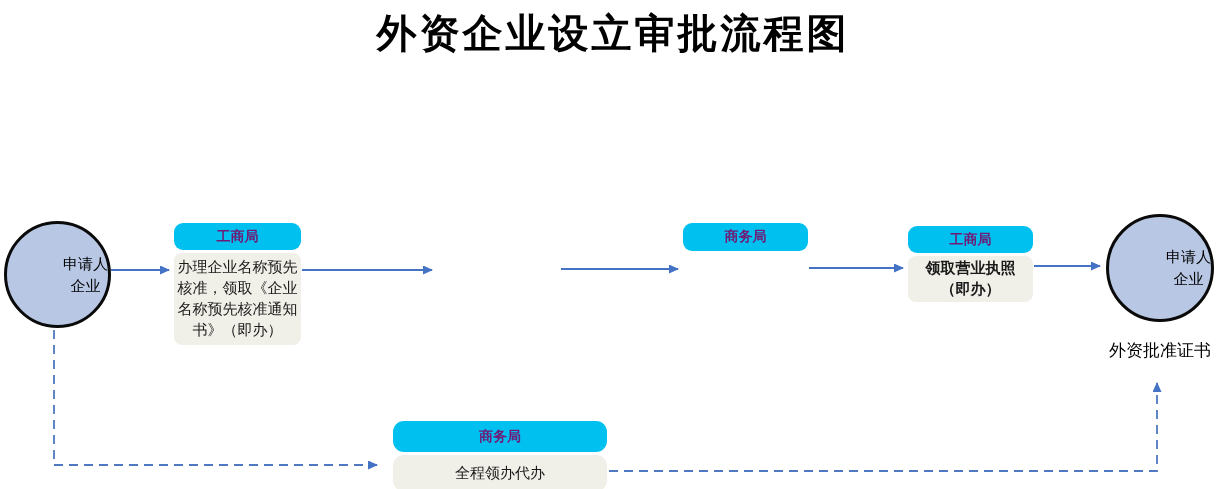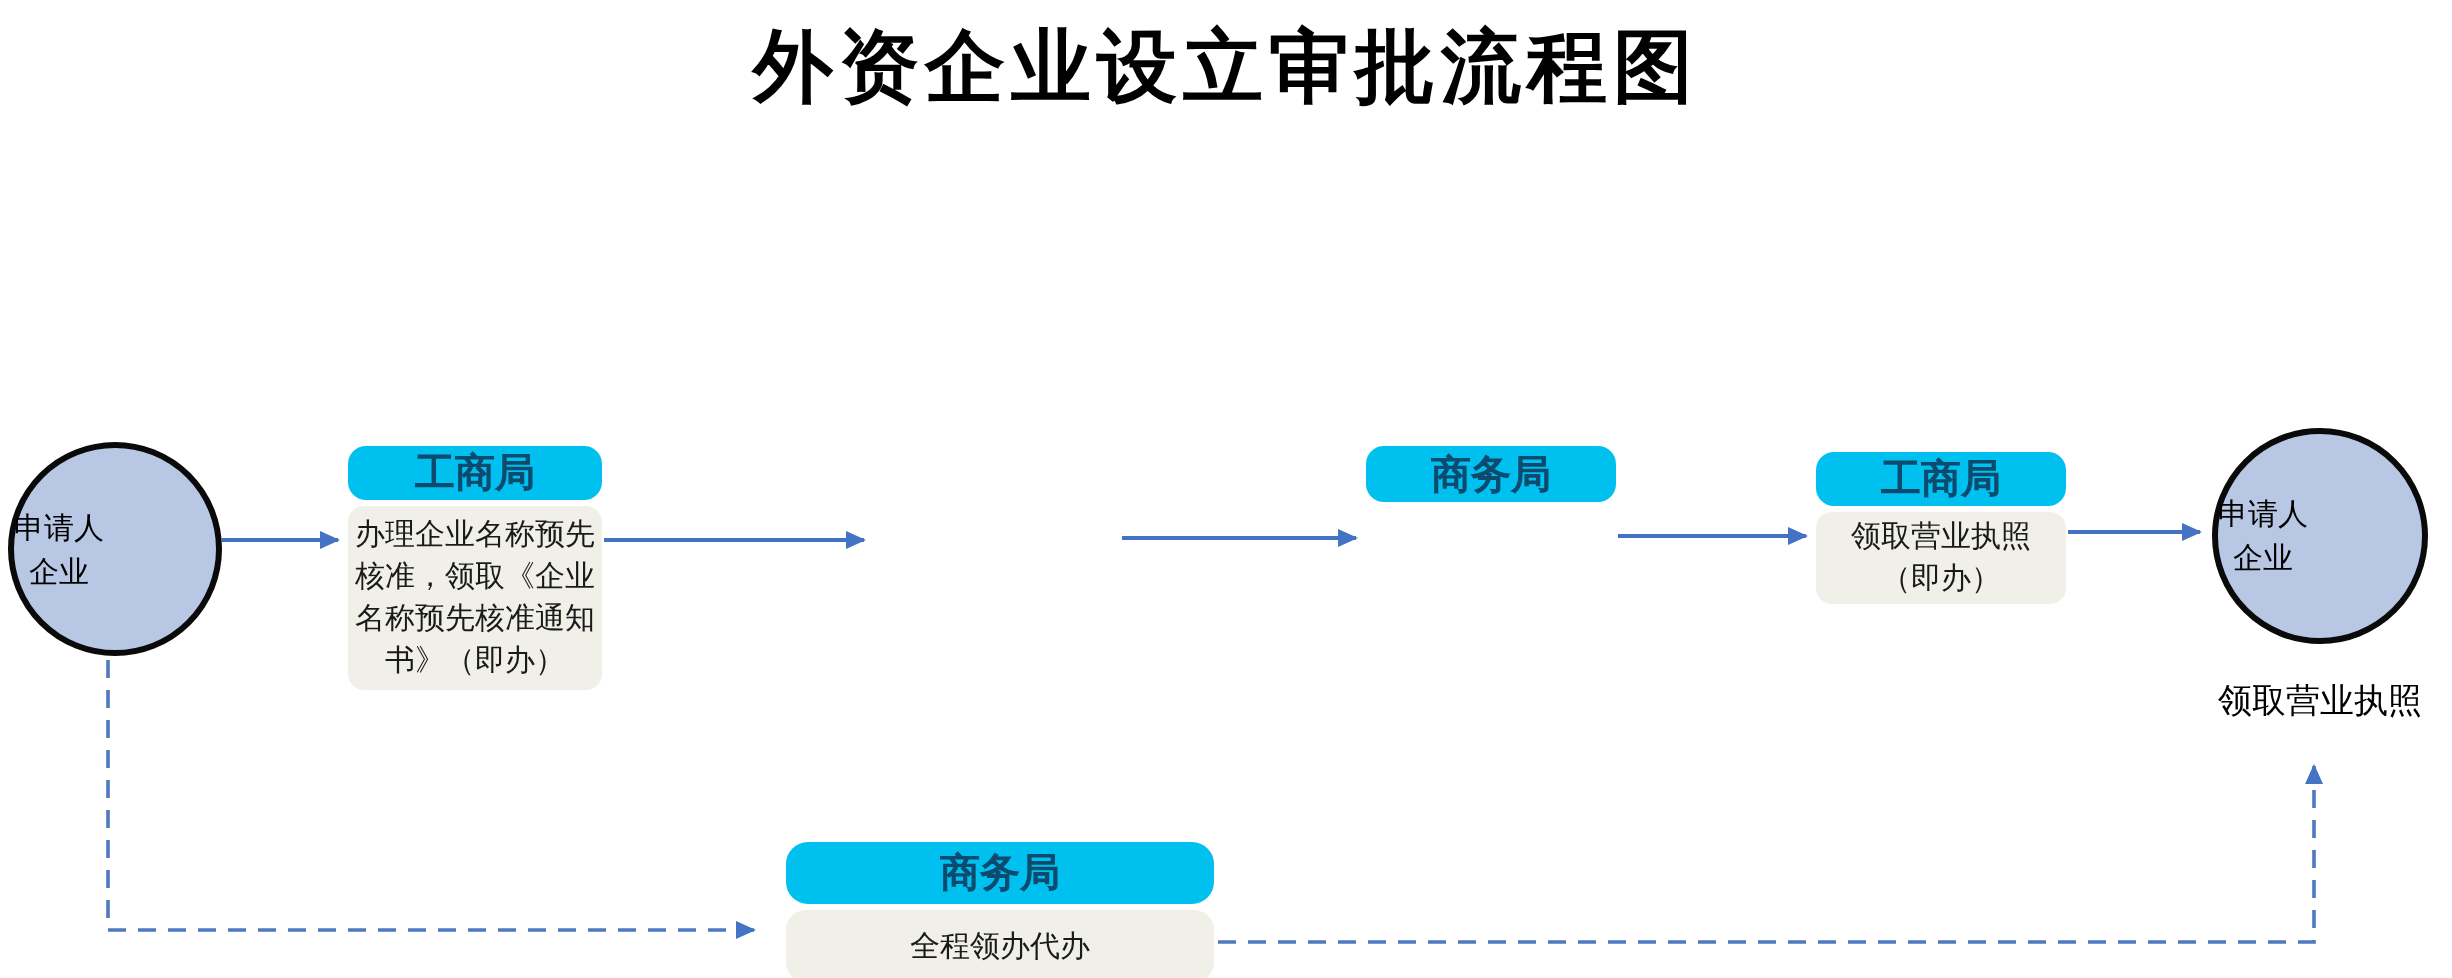--- a/index.html
+++ b/index.html
@@ -35,42 +35,42 @@
     pointer-events: none;
   }
 
   .circle {
     position: absolute;
     border-radius: 50%;
     background: var(--circle-bg, #b8c7e3);
     border: 3px solid #0a0a0a;
     display: flex;
     align-items: center;
-    justify-content: flex-start;
+    justify-content: flex-end;
     text-align: center;
   }
   .circle-start { left: 4px;  top: 221px; width: 107px; height: 107px; }
   .circle-end   { left: 1106px; top: 214px; width: 108px; height: 108px; }
   .circle-label {
     font-size: 15px;
     line-height: 22px;
     color: #000000;
     white-space: pre-line;
   }
 
   .step { position: absolute; }
   .step-header {
     background: var(--header-bg, #00c0f0);
     border-radius: 9px;
     display: flex;
     align-items: center;
     justify-content: center;
-    font-size: 20px;
+    font-size: 14px;
     font-weight: 600;
-    color: #0c4a6e;
+    color: #701a75;
     margin-bottom: 3px;
   }
   .step-body {
     background: var(--body-bg, #f0efe8);
     border-radius: 8px;
     display: flex;
     align-items: center;
     justify-content: center;
     text-align: center;
     font-size: 15px;
@@ -86,21 +86,21 @@
   .step-2 { left: 437px; top: 222px; width: 123px; }
   .step-2 .step-header { height: 28px; }
   .step-2 .step-body   { height: 30px; }
 
   .step-3 { left: 683px; top: 223px; width: 125px; }
   .step-3 .step-header { height: 28px; }
   .step-3 .step-body   { height: 29px; }
 
   .step-4 { left: 908px; top: 226px; width: 125px; }
   .step-4 .step-header { height: 27px; }
-  .step-4 .step-body   { height: 46px; }
+  .step-4 .step-body   { height: 46px; font-weight: bold; }
 
   .step-5 { left: 393px; top: 421px; width: 214px; }
   .step-5 .step-header { height: 31px; border-radius: 11px; }
   .step-5 .step-body   { height: 36px; border-radius: 10px; }
 
   .end-caption {
     position: absolute;
     left: 1094px;
     top: 339px;
     width: 132px;
@@ -158,15 +158,15 @@
   <div class="step step-5">
     <div class="step-header">商务局</div>
     <div class="step-body">全程领办代办</div>
   </div>
 
   <div class="circle circle-end">
     <div class="circle-label">申请人
 企业</div>
   </div>
 
-  <div class="end-caption">领取营业执照</div>
+  <div class="end-caption">外资批准证书</div>
 
 </div>
 
 </body></html>

